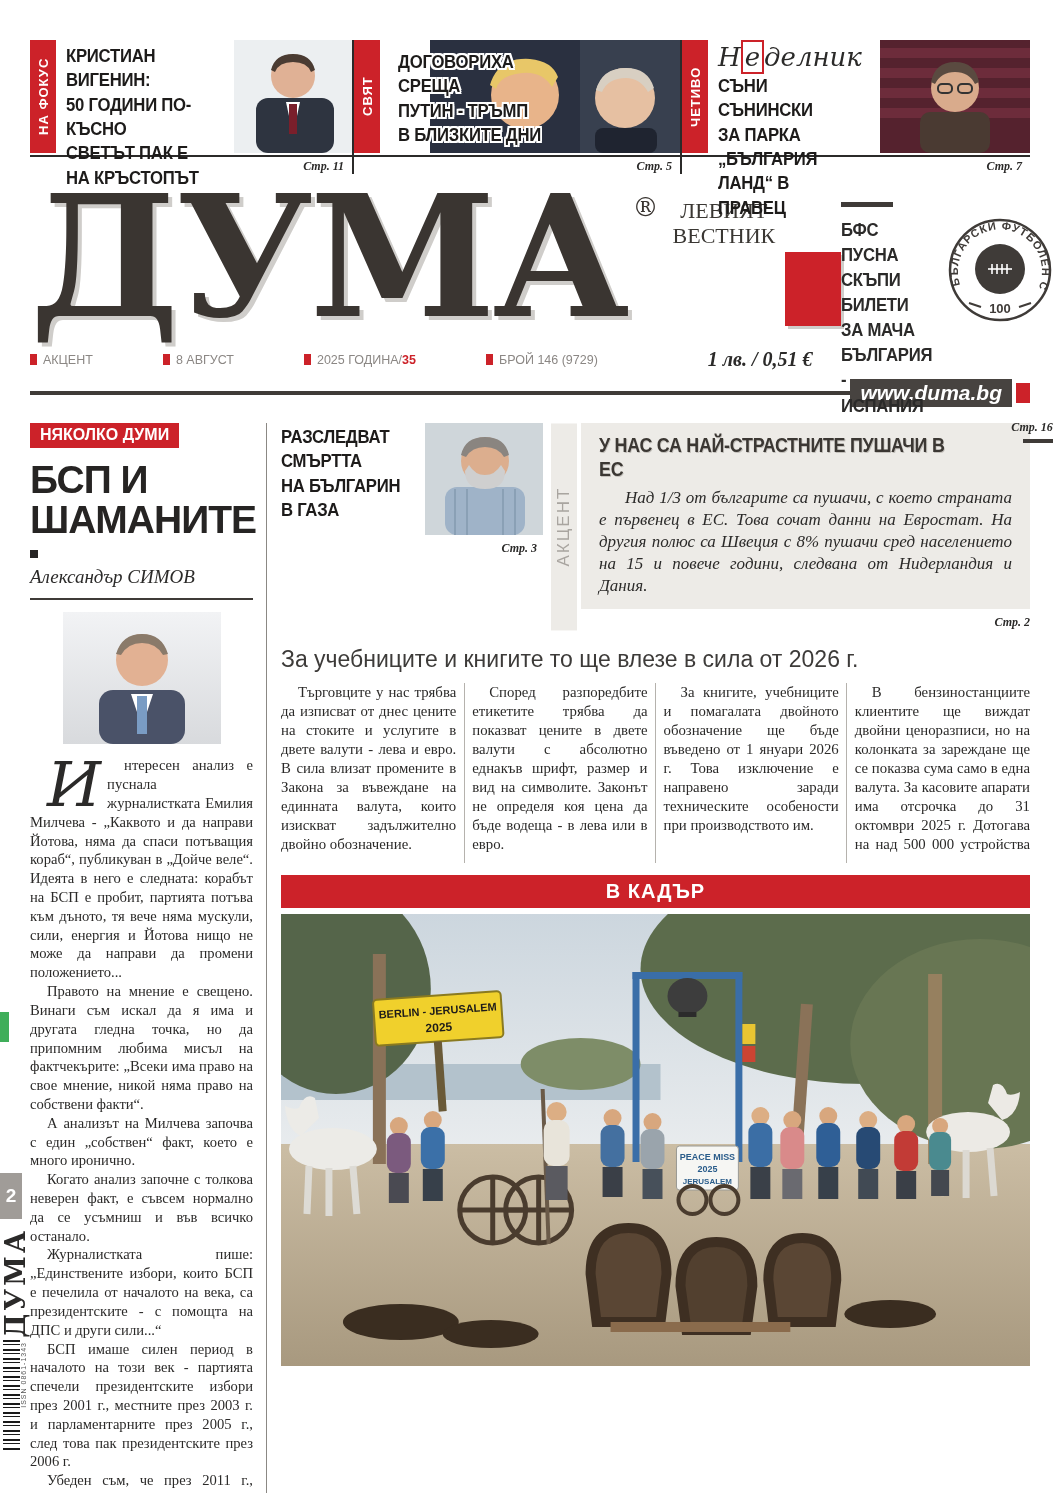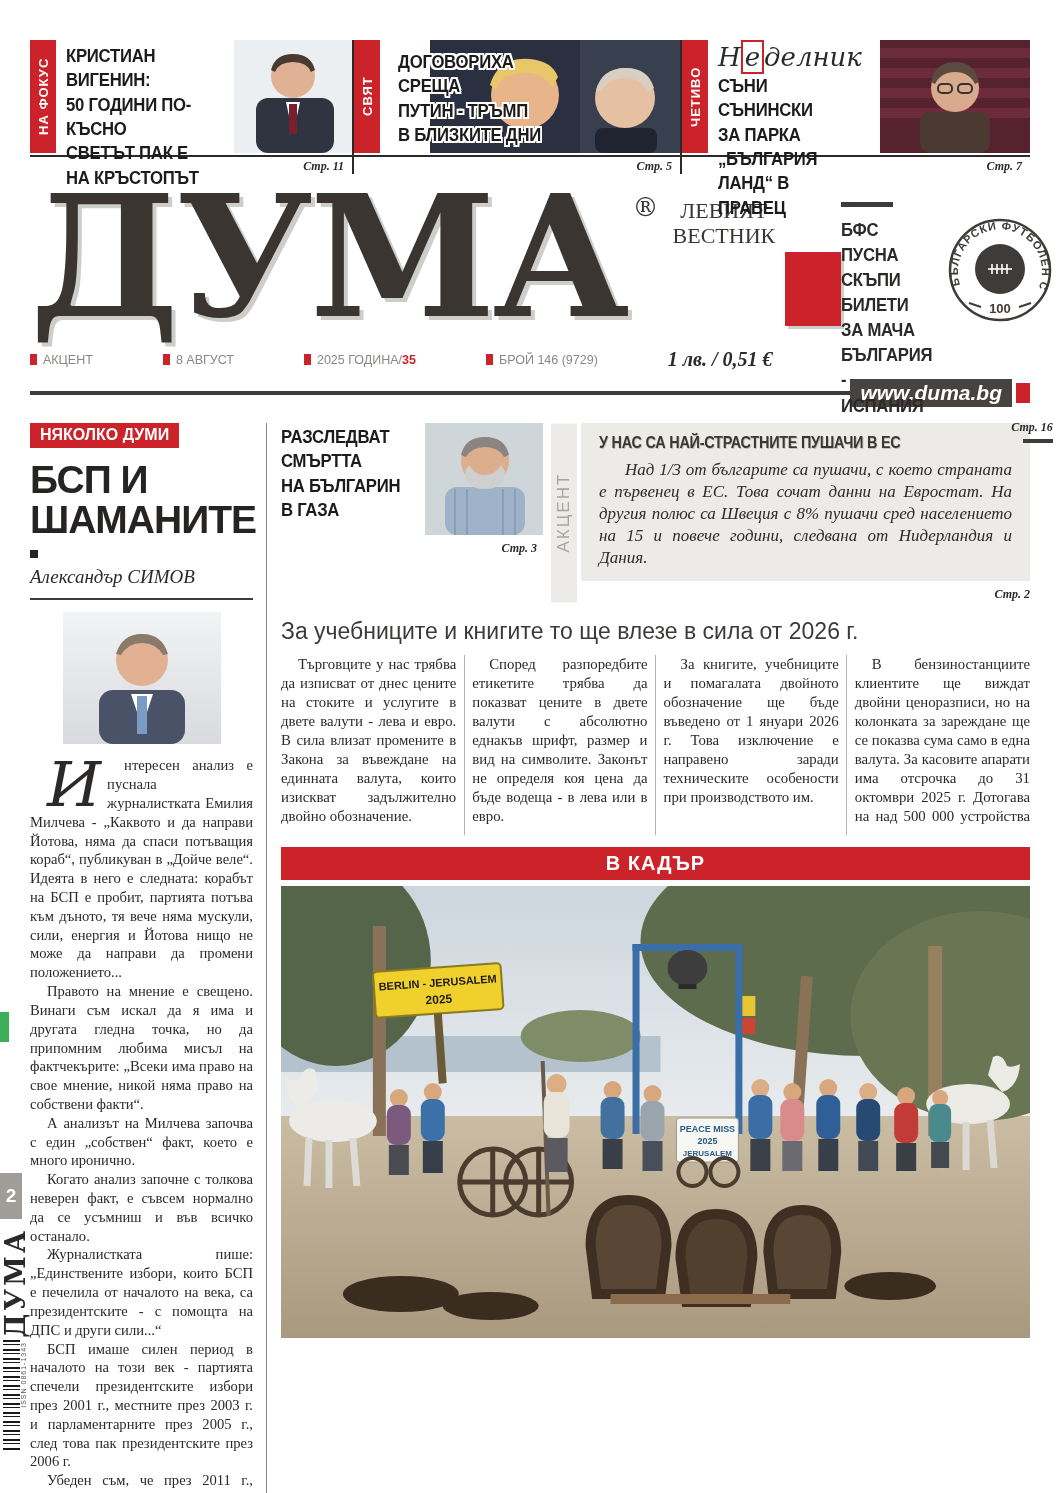--- a/index.html
+++ b/index.html
@@ -54,21 +54,21 @@
   .football-title { font-family:"Liberation Sans",sans-serif; font-weight:bold; font-size:19px; line-height:1.32; color:#2b2a29; letter-spacing:-0.3px; }
   .stamp { flex:0 0 106px; margin-left:2px; }
   .mast-right .page-ref { margin-top:2px; }
   .mast-dash2 { width:30px; height:4px; background:#3f3b38; margin:4px 0 0 auto; }
 
   
   .date-bar { display:flex; align-items:center; margin-top:12px; font-family:"Liberation Sans",sans-serif; font-size:12.5px; color:#8b8784; }
   .date-item { display:flex; align-items:center; margin-right:70px; }
   .bullet { width:7px; height:11px; background:#cc2229; display:inline-block; margin-right:6px; }
   .accent { color:#cc2229; font-weight:bold; }
-  .price { font-family:"Liberation Serif",serif; font-style:italic; font-weight:bold; font-size:20px; color:#2b2a29; }
+  .price { font-family:"Liberation Serif",serif; font-style:italic; font-weight:bold; font-size:20px; color:#2b2a29; margin-left:40px; }
   .site-rule { display:flex; align-items:center; margin-top:8px; }
   .site-line { flex:1; height:4px; background:#3f3b38; }
   .website { background:#474340; color:#fff; font-family:"Liberation Sans",sans-serif; font-weight:bold; font-style:italic; font-size:21px; padding:2px 10px; }
   .site-sq { width:14px; height:20px; background:#cc2229; margin-left:4px; }
 
   
   .main { display:flex; margin-top:16px; }
   .left-col { width:237px; flex:0 0 237px; border-right:1px solid #8b8884; padding-right:13px; }
   .right-col { flex:1; padding-left:14px; }
 
@@ -87,21 +87,21 @@
   .row-accent { display:flex; }
   .gaza { width:262px; flex:0 0 262px; }
   .gaza-main { display:flex; }
   .gaza .teaser-title { padding:2px 0 0; }
   .gaza .page-ref { margin:6px 6px 0 0; }
   .akcent-tab { flex:0 0 26px; background:#edebe7; margin:0 4px 0 8px; display:flex; align-items:center; justify-content:center;
     writing-mode:vertical-rl; transform:rotate(180deg);
     font-family:"Liberation Sans",sans-serif; font-size:17px; letter-spacing:2px; color:#a9a5a0; }
   .akcent-col { flex:1; }
   .akcent-box { background:#edebe7; padding:10px 18px 12px; }
-  .akcent-title { font-family:"Liberation Sans",sans-serif; font-weight:bold; font-size:17px; letter-spacing:-0.3px; color:#3b3733; text-shadow:1px 1px 0 #c4c1bc; margin-bottom:6px; }
+  .akcent-title { font-family:"Liberation Sans",sans-serif; font-weight:bold; font-size:21px; letter-spacing:-0.3px; color:#3b3733; text-shadow:1px 1px 0 #c4c1bc; margin-bottom:6px; }
   .akcent-body { font-style:italic; font-size:17px; line-height:1.3; text-align:justify; text-indent:26px; }
   .akcent-col .page-ref { margin-top:6px; }
 
   
   .lead-title { font-family:"Liberation Sans",sans-serif; font-weight:bold; font-size:78px; line-height:0.95;
     letter-spacing:-3px; color:#34302d; margin-top:16px; text-shadow:3px 3px 2px rgba(0,0,0,0.28); }
   .lead-title .squeeze { transform:scaleX(0.84); white-space:pre-line; }
   .lead-sub { font-family:"Liberation Sans",sans-serif; font-size:23px; color:#3d3b39; margin:16px 0 10px; }
   .lead-text { column-count:4; column-gap:16px; column-rule:1px solid #b5b2ad; font-size:14.8px; line-height:1.28; text-align:justify; height:180px; overflow:hidden; }
 

